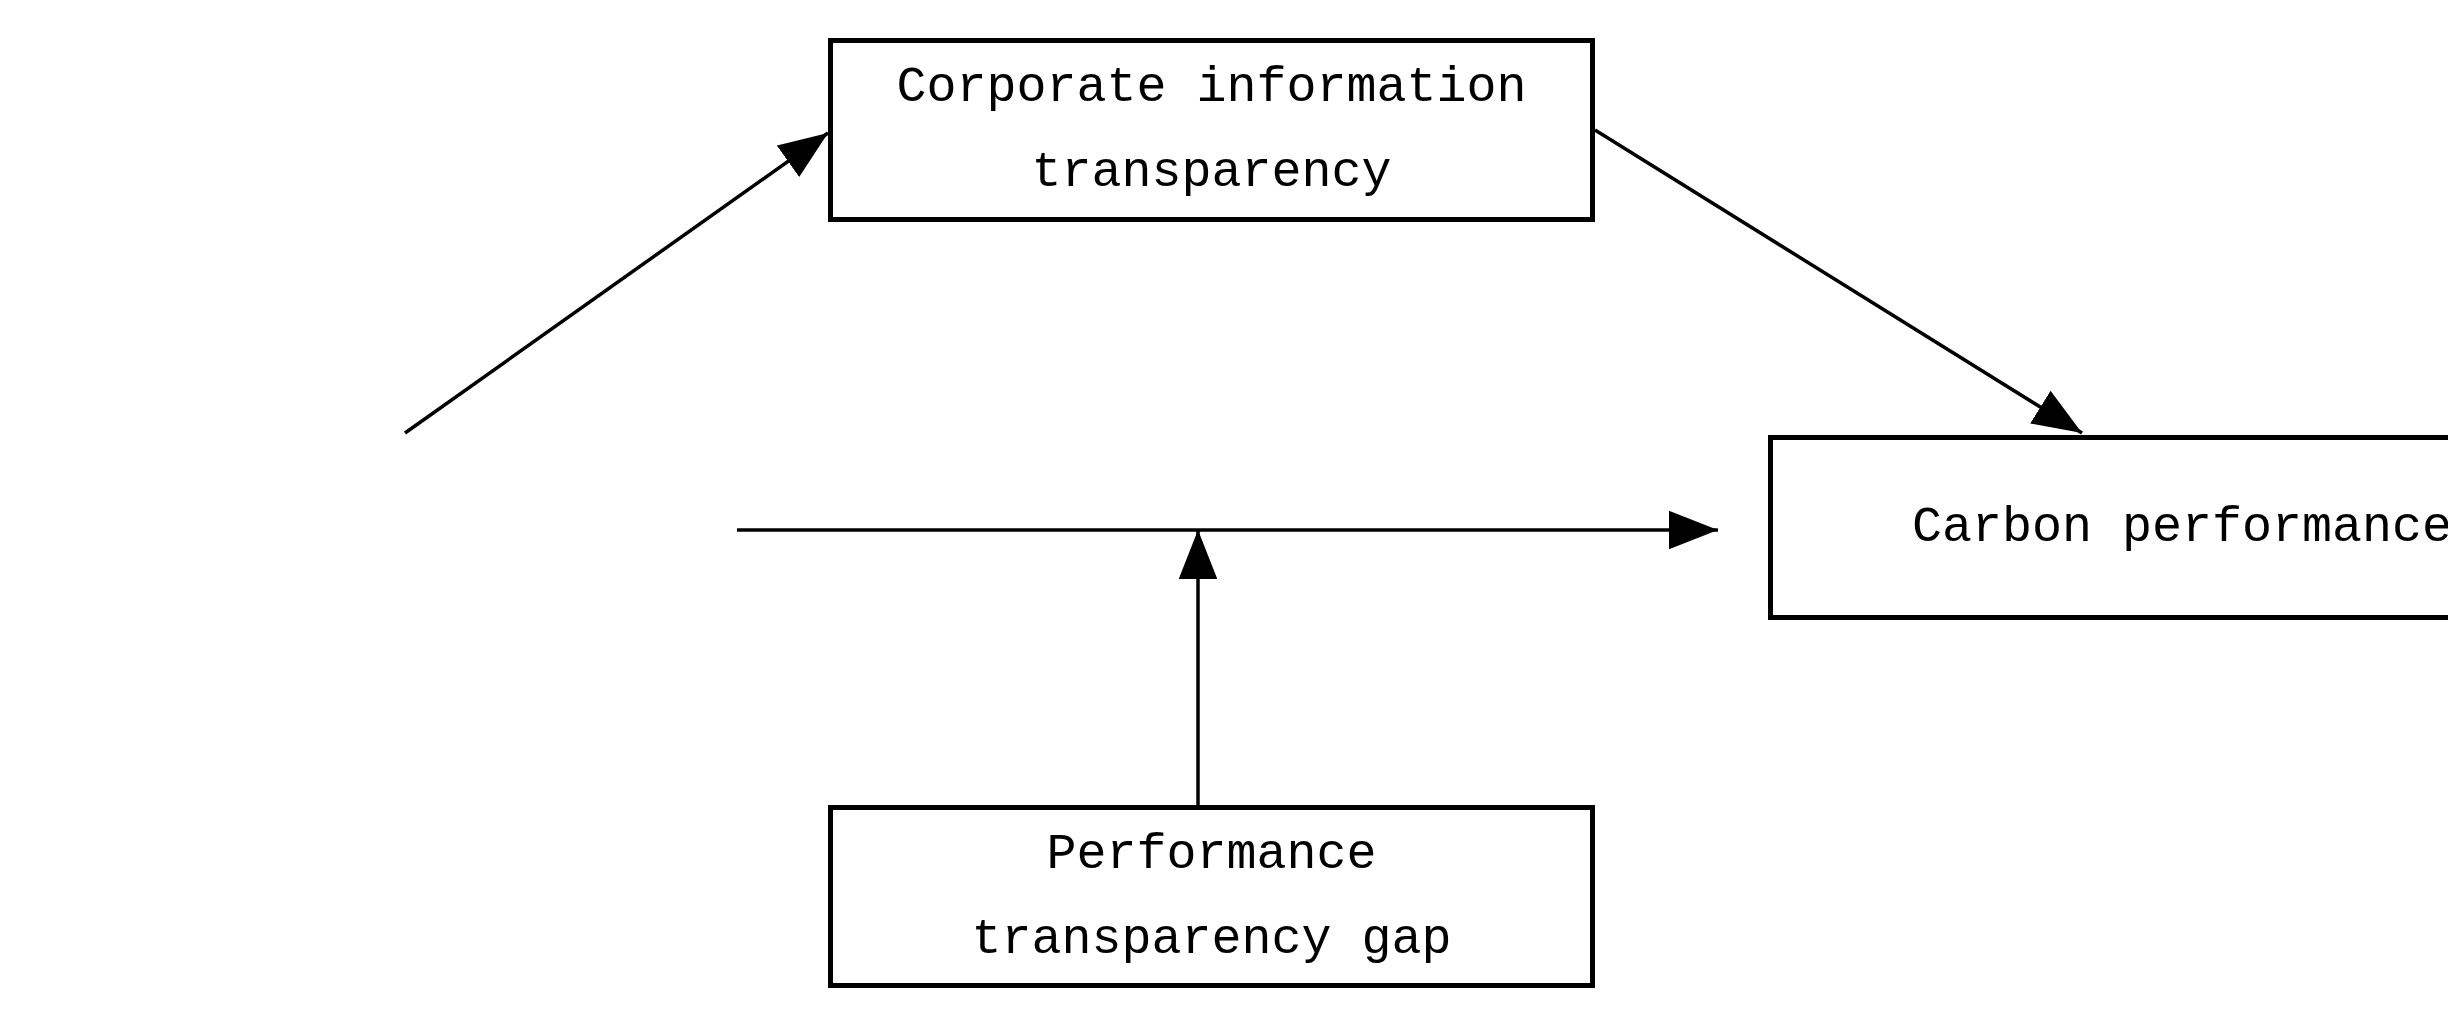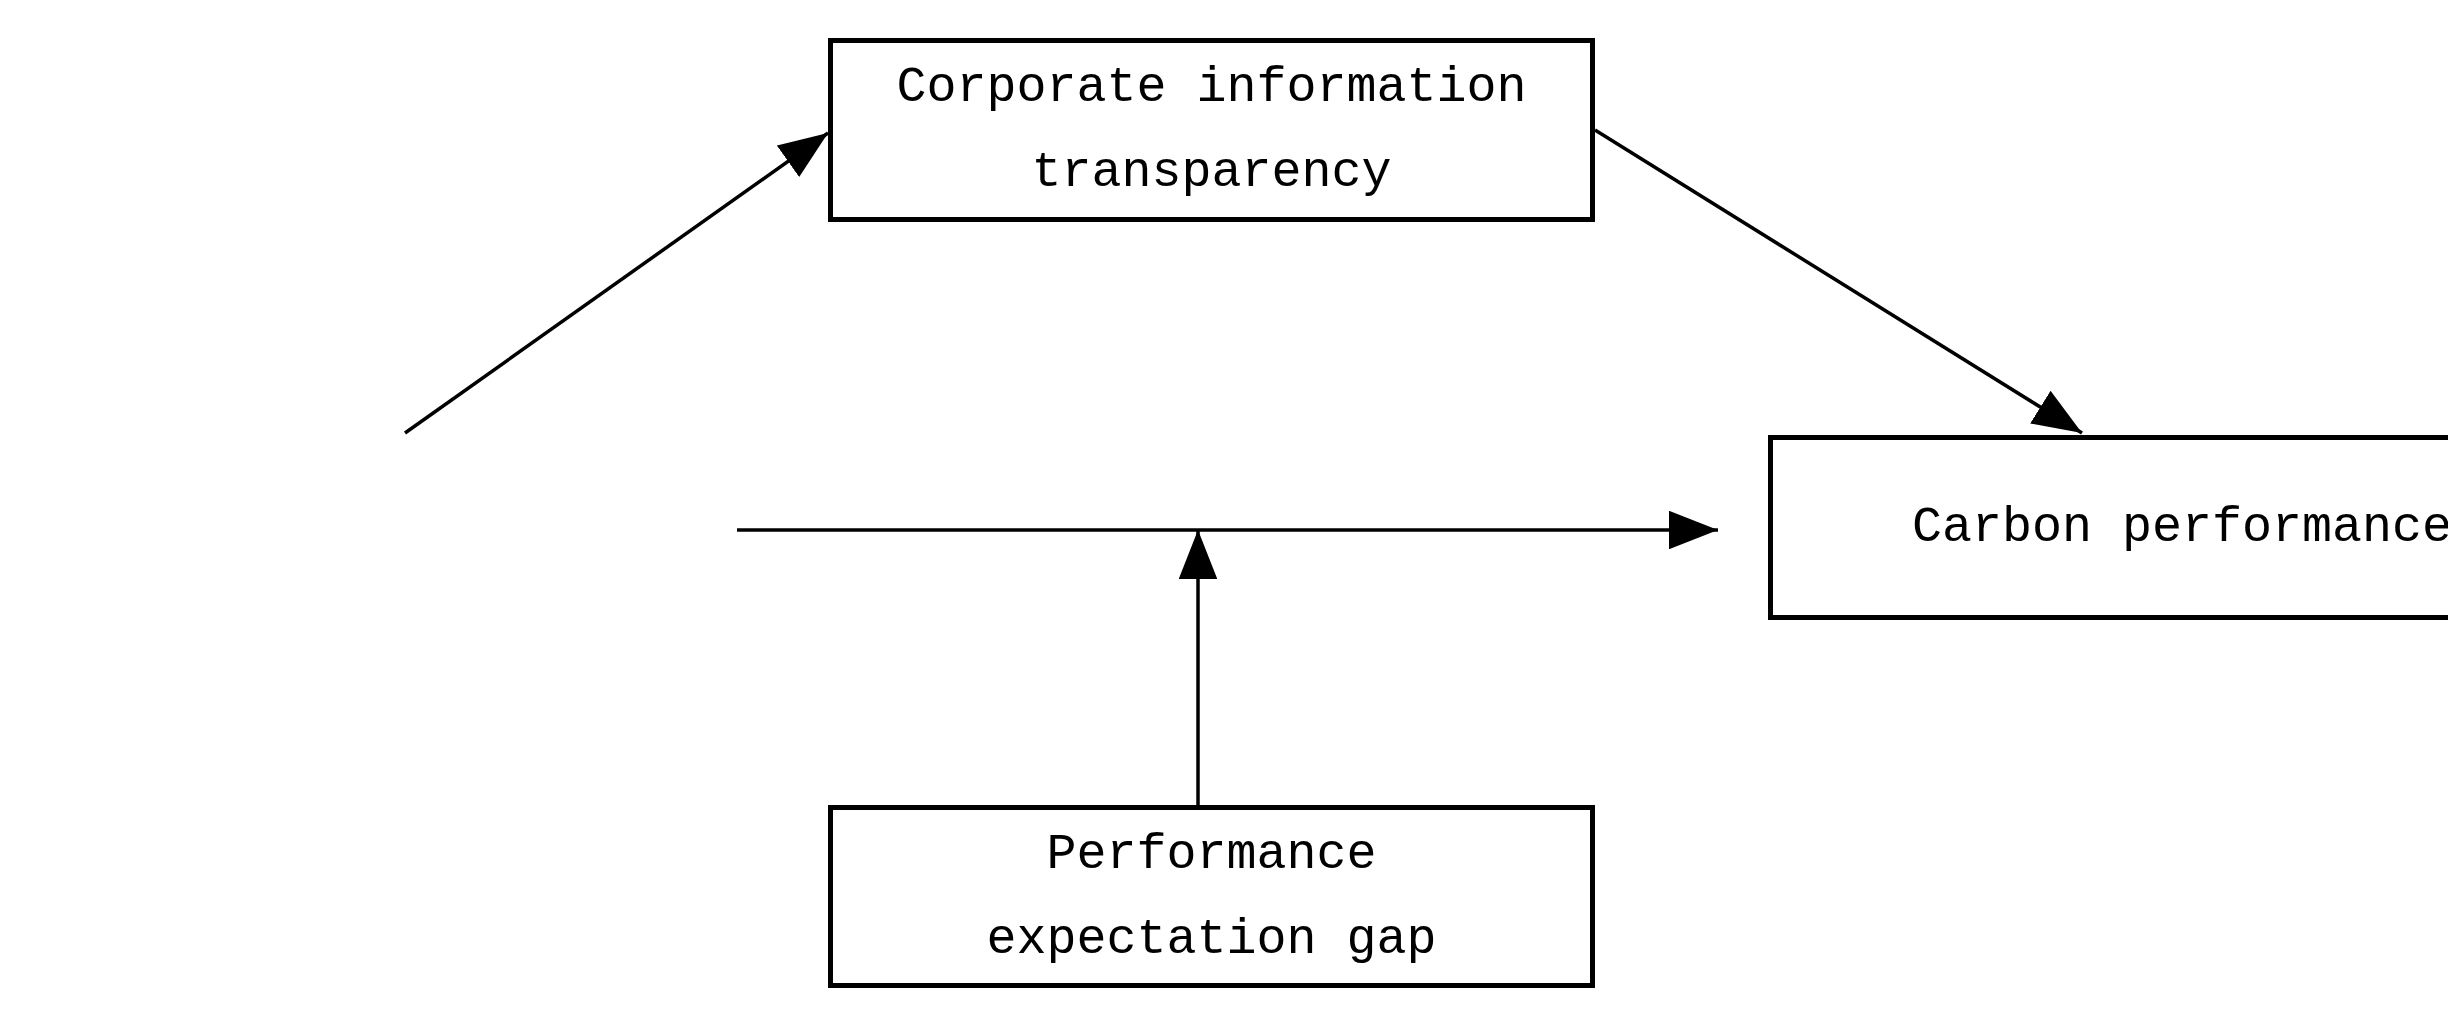--- a/index.html
+++ b/index.html
@@ -77,16 +77,16 @@
 transparency</span>
   </div>
 
 
   <div class="node node-carbon">
     <span class="node-label">Carbon performance</span>
   </div>
 
   <div class="node node-gap">
     <span class="node-label">Performance
-expectation gap</span>
+transparency gap</span>
   </div>
 
 </div>
 
 </body></html>

